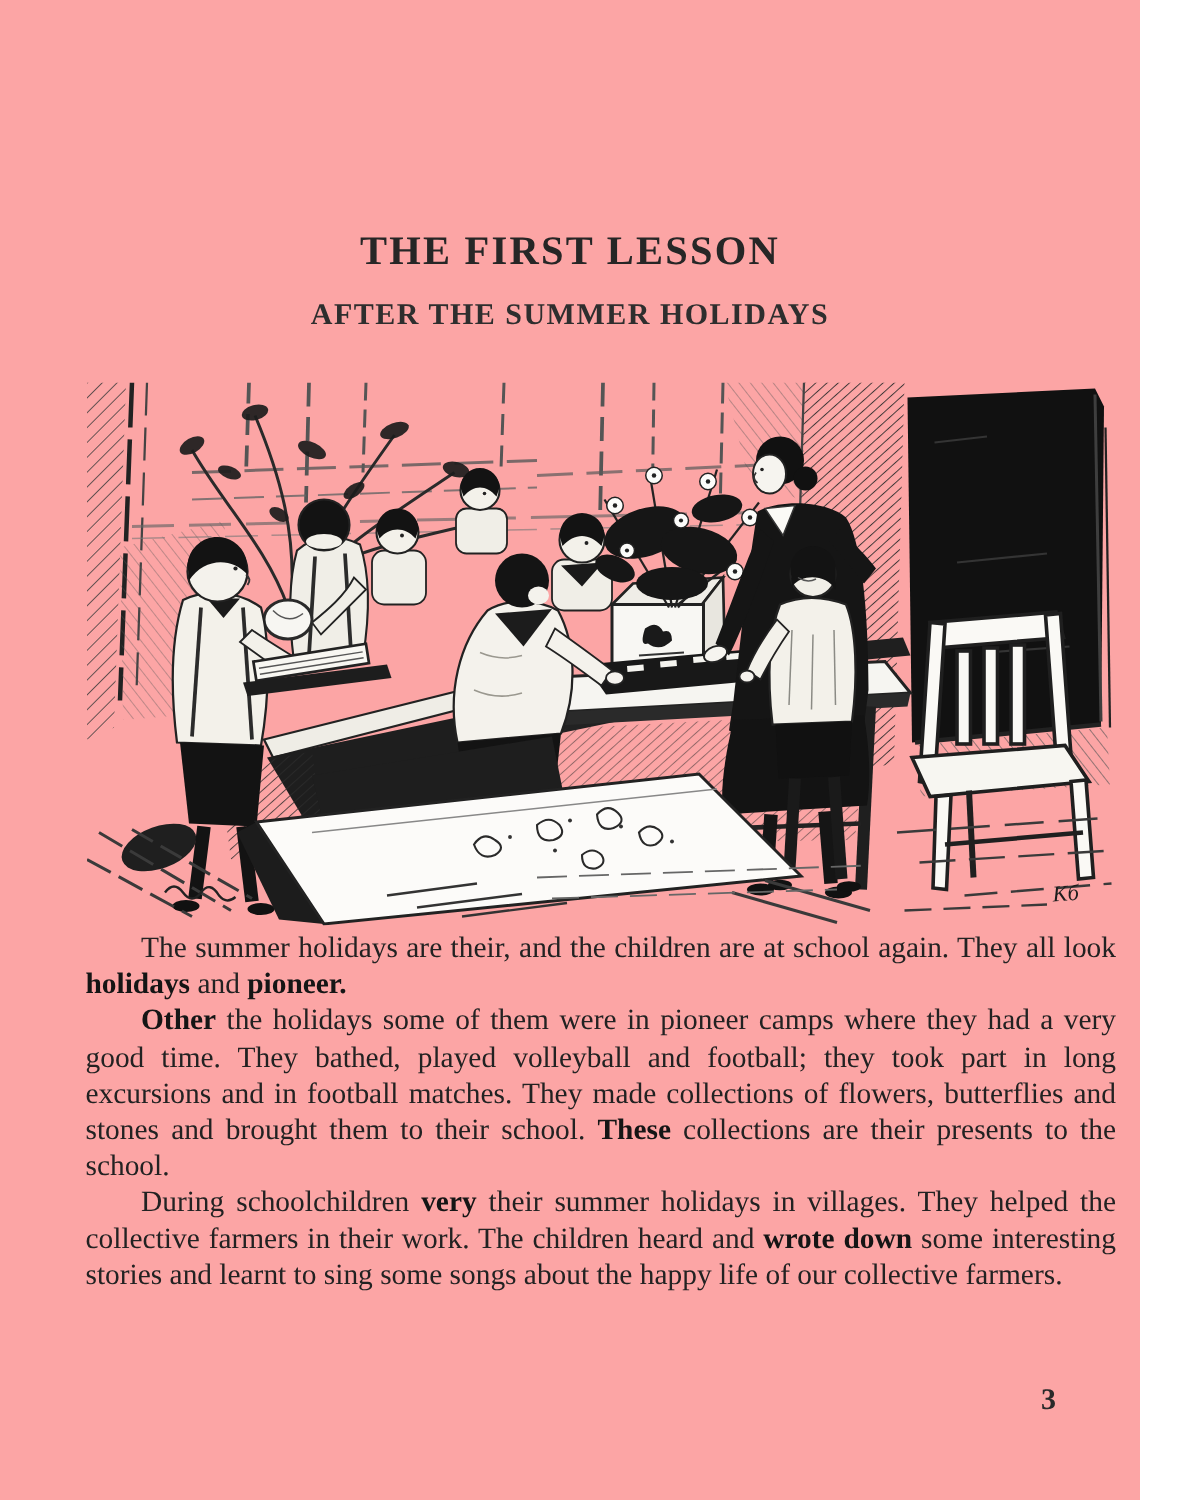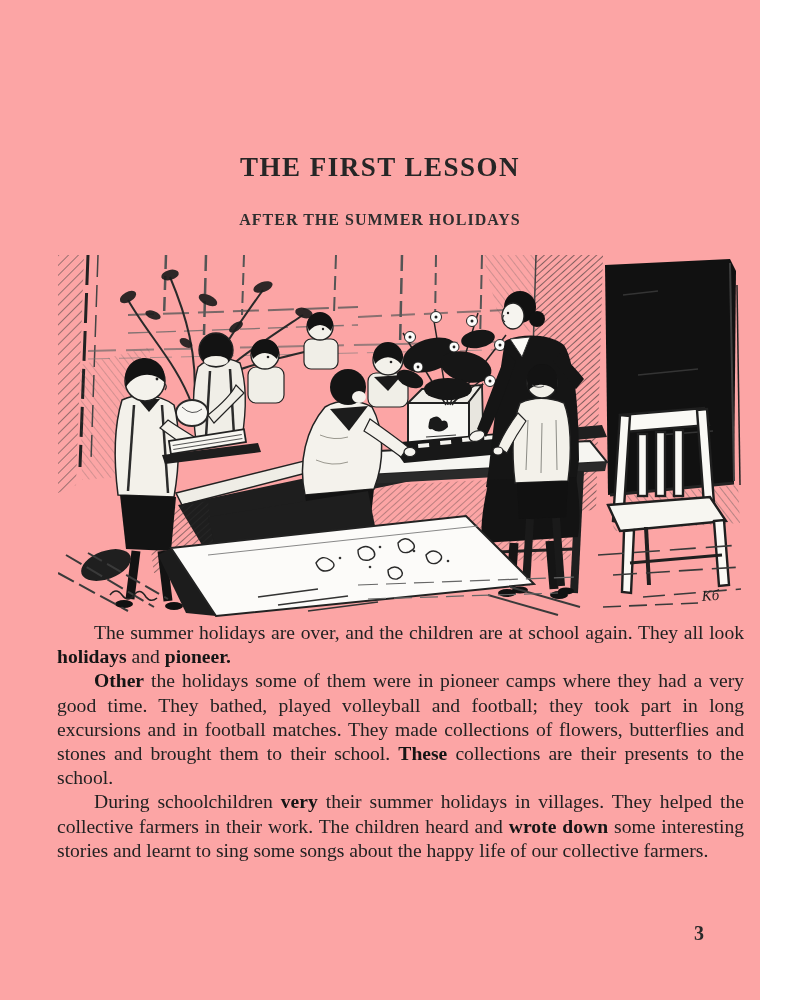--- a/index.html
+++ b/index.html
@@ -10,22 +10,22 @@
     font-family:Liberation Serif, serif;
     color:#1f1f1f;
     overflow:hidden;
   }
   .title{
     position:absolute;top:152px;left:0;width:100%;
     text-align:center;font-size:27px;font-weight:bold;
     letter-spacing:1.5px;color:#262626;margin:0;
   }
   .subtitle{
-    position:absolute;top:211px;left:0;width:100%;
-    text-align:center;font-size:16px;font-weight:bold;
+    position:absolute;top:199px;left:0;width:100%;
+    text-align:center;font-size:20px;font-weight:bold;
     letter-spacing:1px;color:#2e2e2e;margin:0;
   }
   .figure-wrap{
     position:absolute;top:255px;left:58px;
     width:684px;height:362px;
   }
   .figure-wrap svg{display:block;width:100%;height:100%;}
   .body-text{
     position:absolute;top:621px;left:57px;width:687px;
     font-size:19.6px;line-height:24.2px;
@@ -339,19 +339,19 @@
         <line x1="310" y1="344" x2="500" y2="338" stroke="#666" stroke-width="1.2" stroke-dasharray="18 8"></line>
       </g>
 
       <path d="M52,340 q6,-8 12,0 q6,8 12,0 q6,-8 12,2 q5,6 11,1" fill="none" stroke="#222" stroke-width="1.6"></path>
 
       <text class="sig" x="644" y="346" font-size="15" fill="#1d1d1d" transform="rotate(-4 644 346)">Кб</text>
     </svg>
   </div>
 
   <div class="body-text" id="paragraphs">
-      <p><span>The summer holidays are over, and the children are at school again. They all look </span><b>holidays</b><span> and </span><b>pioneer.</b></p>
+      <p><span>The summer holidays are their, and the children are at school again. They all look </span><b>holidays</b><span> and </span><b>pioneer.</b></p>
       <p><b>Other</b><span> the holidays some of them were in pioneer camps where they had a very good time. They bathed, played volleyball and football; they took part in long excursions and in football matches. They made collections of flowers, butterflies and stones and brought them to their school. </span><b>These</b><span> collections are their presents to the school.</span></p>
       <p><span>During schoolchildren </span><b>very</b><span> their summer holidays in villages. They helped the collective farmers in their work. The children heard and </span><b>wrote down</b><span> some interesting stories and learnt to sing some songs about the happy life of our collective farmers.</span></p>
     </div>
 
   <div class="page-number">3</div>
 </div>
 
 </body></html>

